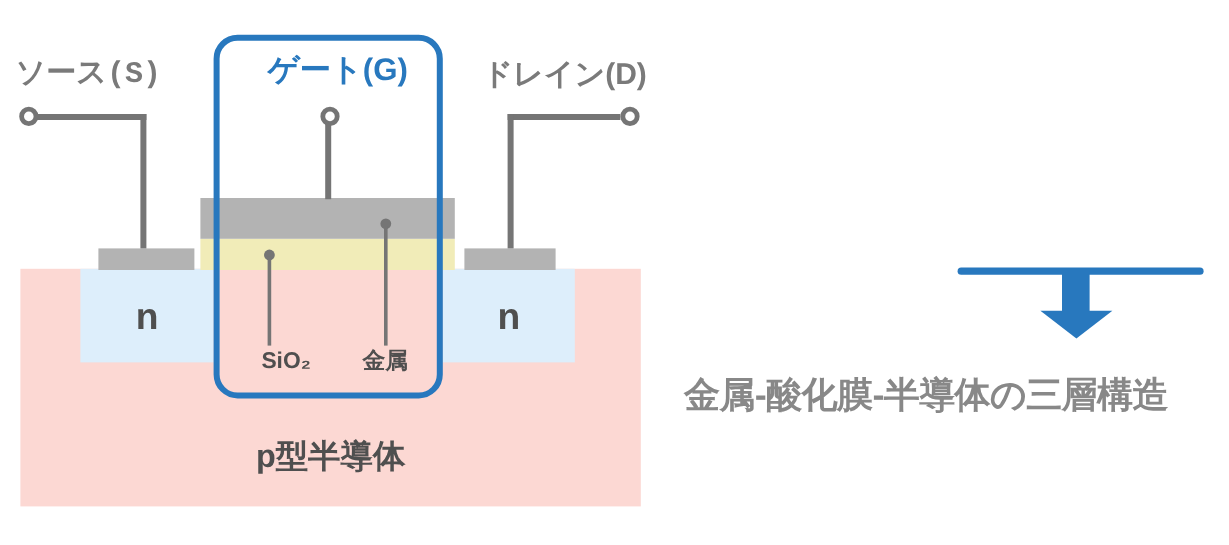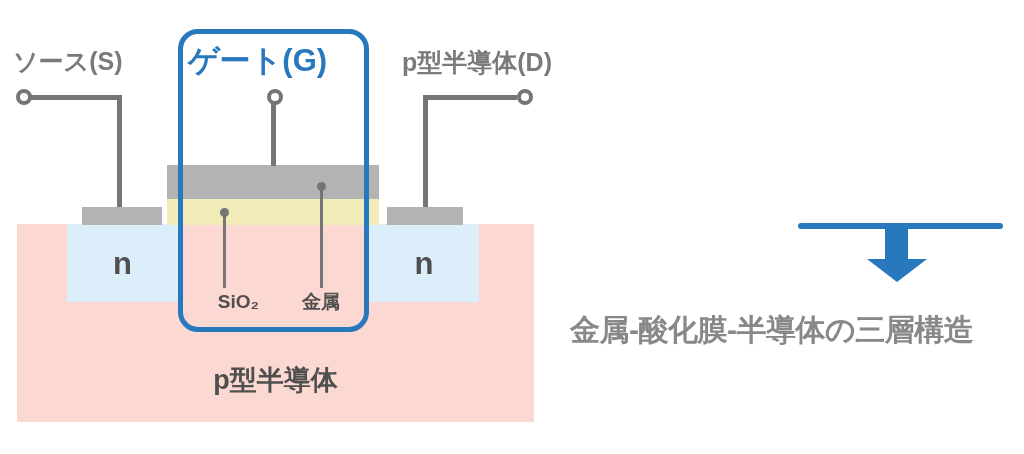--- a/index.html
+++ b/index.html
@@ -61,23 +61,23 @@
   .lbl-sio2{left:189px;top:291px;width:70px;text-align:right;font-size:19px;font-weight:bold;
     color:var(--dark-label);line-height:1.2;}
   .lbl-metal{left:291px;top:291px;width:60px;text-align:center;font-size:19px;font-weight:bold;
     color:var(--dark-label);line-height:1.2;}
 
   .lbl-body{left:17px;top:366px;width:517px;text-align:center;font-size:27px;font-weight:bold;
     color:var(--dark-label);line-height:1.1;}
 
   
   .term-label{font-size:25px;font-weight:600;color:var(--terminal-label-gray);line-height:1.1;white-space:nowrap;}
-  .lbl-source{left:13px;top:48px;}
-  .lbl-gate{left:162px;top:44px;width:191px;text-align:center;color:var(--accent-blue);
-    font-size:31px;font-weight:bold;}
+  .lbl-source{left:13px;top:48px;font-family:Liberation Mono, monospace;}
+  .lbl-gate{left:186px;top:44px;width:191px;text-align:center;color:var(--accent-blue);
+    font-size:26px;font-weight:bold;}
   .lbl-drain{left:402px;top:49px;}
 
   
   .headline{left:570px;top:160px;width:450px;font-size:44px;font-weight:bold;
     color:var(--accent-blue);line-height:1.1;white-space:nowrap;letter-spacing:-1px;}
   .headline-underline{left:798px;top:223px;width:205px;height:6px;background:var(--accent-blue);
     border-radius:3px;}
   .arrow-stem{left:885px;top:228px;width:23px;height:32px;background:var(--accent-blue);}
   .arrow-head{left:867px;top:259px;width:0;height:0;border-left:30px solid transparent;
     border-right:30px solid transparent;border-top:23px solid var(--accent-blue);}
@@ -119,20 +119,20 @@
   <div class="abs callout-line line-sio2"></div>
   <div class="abs lbl-sio2">SiO₂</div>
 
   <div class="abs callout-dot dot-metal"></div>
   <div class="abs callout-line line-metal"></div>
   <div class="abs lbl-metal">金属</div>
 
   <div class="abs lbl-body">p型半導体</div>
   <div class="abs term-label lbl-source">ソース(S)</div>
   <div class="abs term-label lbl-gate">ゲート(G)</div>
-  <div class="abs term-label lbl-drain">p型半導体(D)</div>
+  <div class="abs term-label lbl-drain">ドレイン(D)</div>
 
   <div class="abs headline-underline"></div>
   <div class="abs arrow-stem"></div>
   <div class="abs arrow-head"></div>
   <div class="abs sub-text">金属-酸化膜-半導体の三層構造</div>
 
 </div>
 
 </body></html>

